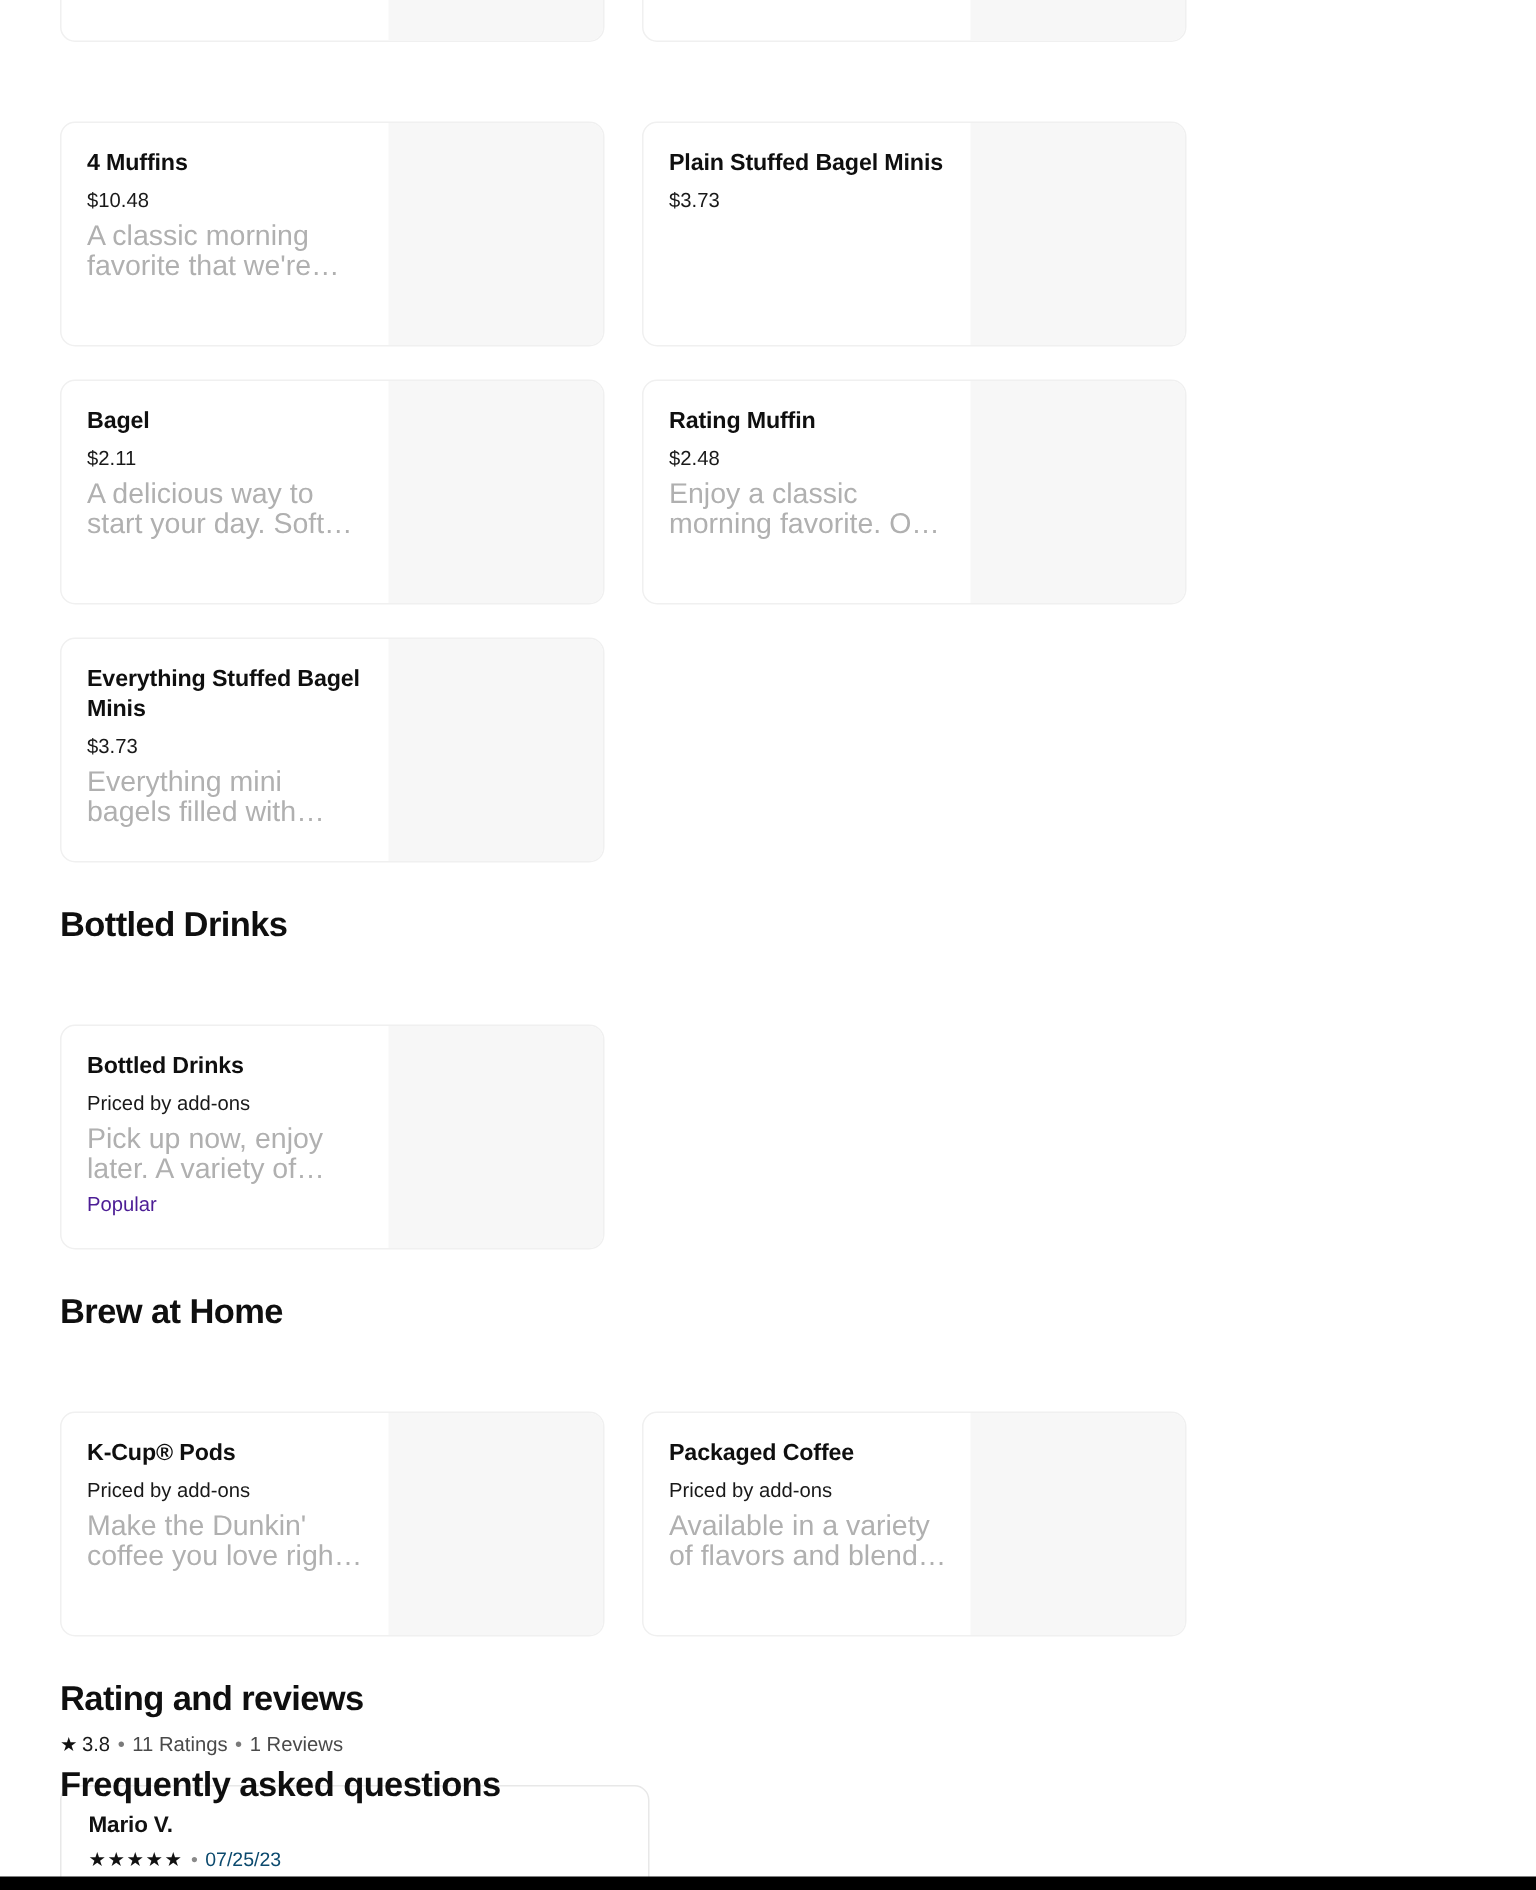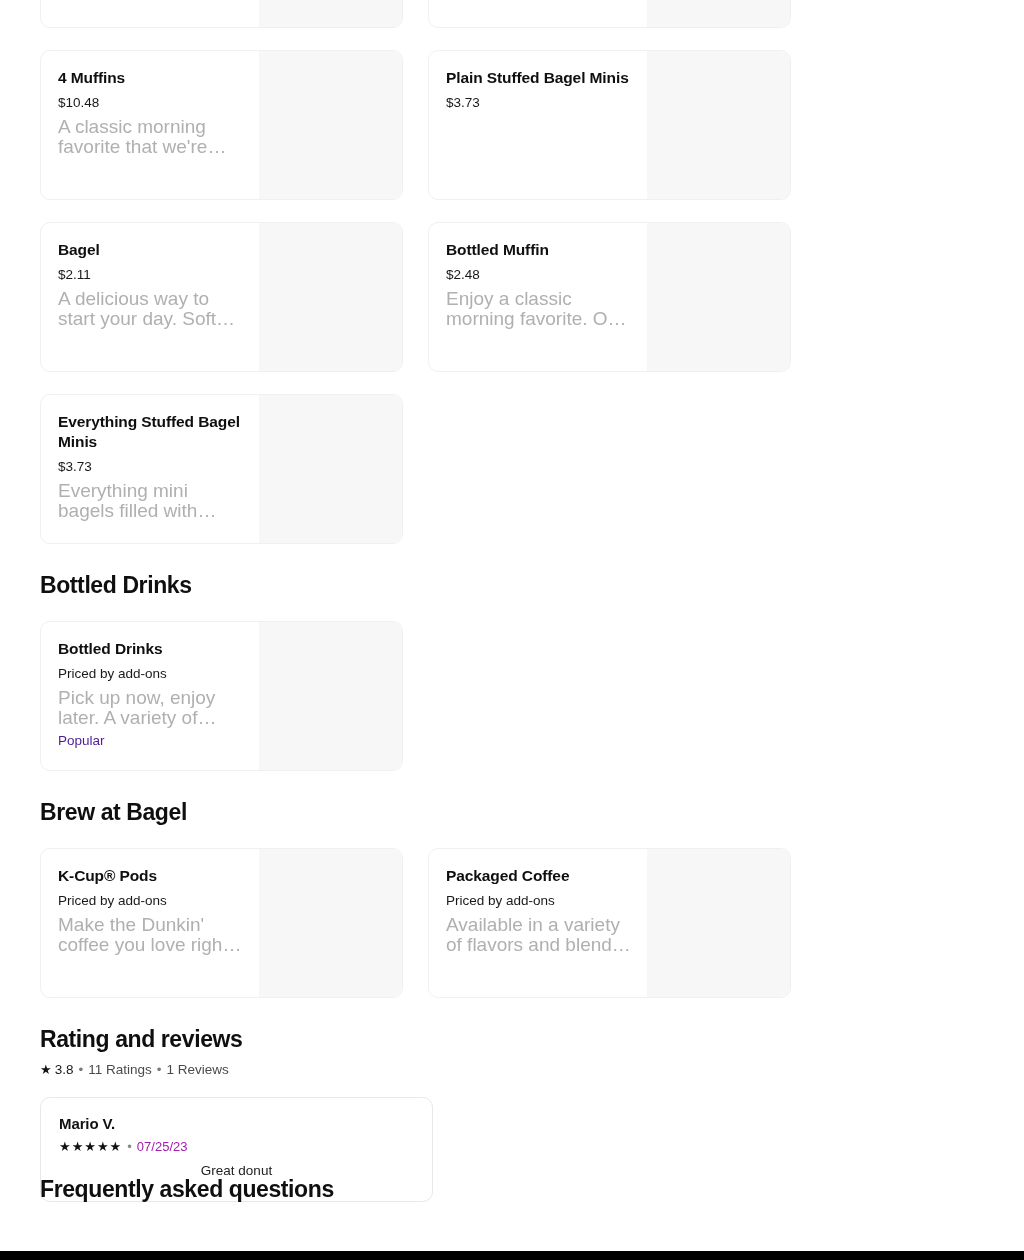--- a/index.html
+++ b/index.html
@@ -20,20 +20,21 @@
     overflow: hidden;
   }
 
   
   .menu-grid {
     display: grid;
     grid-template-columns: 363px 363px;
     column-gap: 25px;
     row-gap: 22px;
     padding: 0 40px;
+    margin-top: 31px;
   }
 
   .item-card {
     position: relative;
     display: flex;
     align-items: stretch;
     height: 150px;
     background: #ffffff;
     border: 1px solid #f0f0f0;
     border-radius: 10px;
@@ -151,21 +152,21 @@
     font-size: 13px;
     color: #5c5c5c;
   }
   .review-stars {
     letter-spacing: 1px;
     color: #111111;
     font-size: 13px;
     line-height: 1;
   }
   .review-dot { margin: 0 5px; color: #8a8a8a; }
-  .review-date { color: #a21caf; }
+  .review-date { color: #0c4a6e; }
   .review-text {
     margin-top: 9px;
     font-size: 13.5px;
     color: #222222;
     text-align: center;
   }
 
   
   .faq-heading {
     position: absolute;
@@ -228,21 +229,21 @@
       <div class="item-info">
         <div class="item-title">Bagel</div>
         <div class="item-price">$2.11</div>
         <div class="item-desc">A delicious way to start your day. Soft and chewy, these…</div>
       </div>
       <div class="item-thumb"></div>
     </div>
 
     <div class="item-card">
       <div class="item-info">
-        <div class="item-title">Bottled Muffin</div>
+        <div class="item-title">Rating Muffin</div>
         <div class="item-price">$2.48</div>
         <div class="item-desc">Enjoy a classic morning favorite. Our oven-toasted…</div>
       </div>
       <div class="item-thumb"></div>
     </div>
 
     <div class="item-card">
       <div class="item-info">
         <div class="item-title">Everything Stuffed Bagel Minis</div>
         <div class="item-price">$3.73</div>
@@ -266,21 +267,21 @@
         <div class="item-price">Priced by add-ons</div>
         <div class="item-desc">Pick up now, enjoy later. A variety of bottled refreshmen…</div>
         <div class="item-badge">Popular</div>
       </div>
       <div class="item-thumb"></div>
     </div>
   </div>
 
   <div class="spacer-28"></div>
 
-  <div class="section-heading">Brew at Bagel</div>
+  <div class="section-heading">Brew at Home</div>
 
   <div class="spacer-22"></div>
 
   <div class="menu-grid">
     <div class="item-card">
       <div class="item-info">
         <div class="item-title">K-Cup® Pods</div>
         <div class="item-price">Priced by add-ons</div>
         <div class="item-desc">Make the Dunkin' coffee you love right from your kitche…</div>
       </div>

